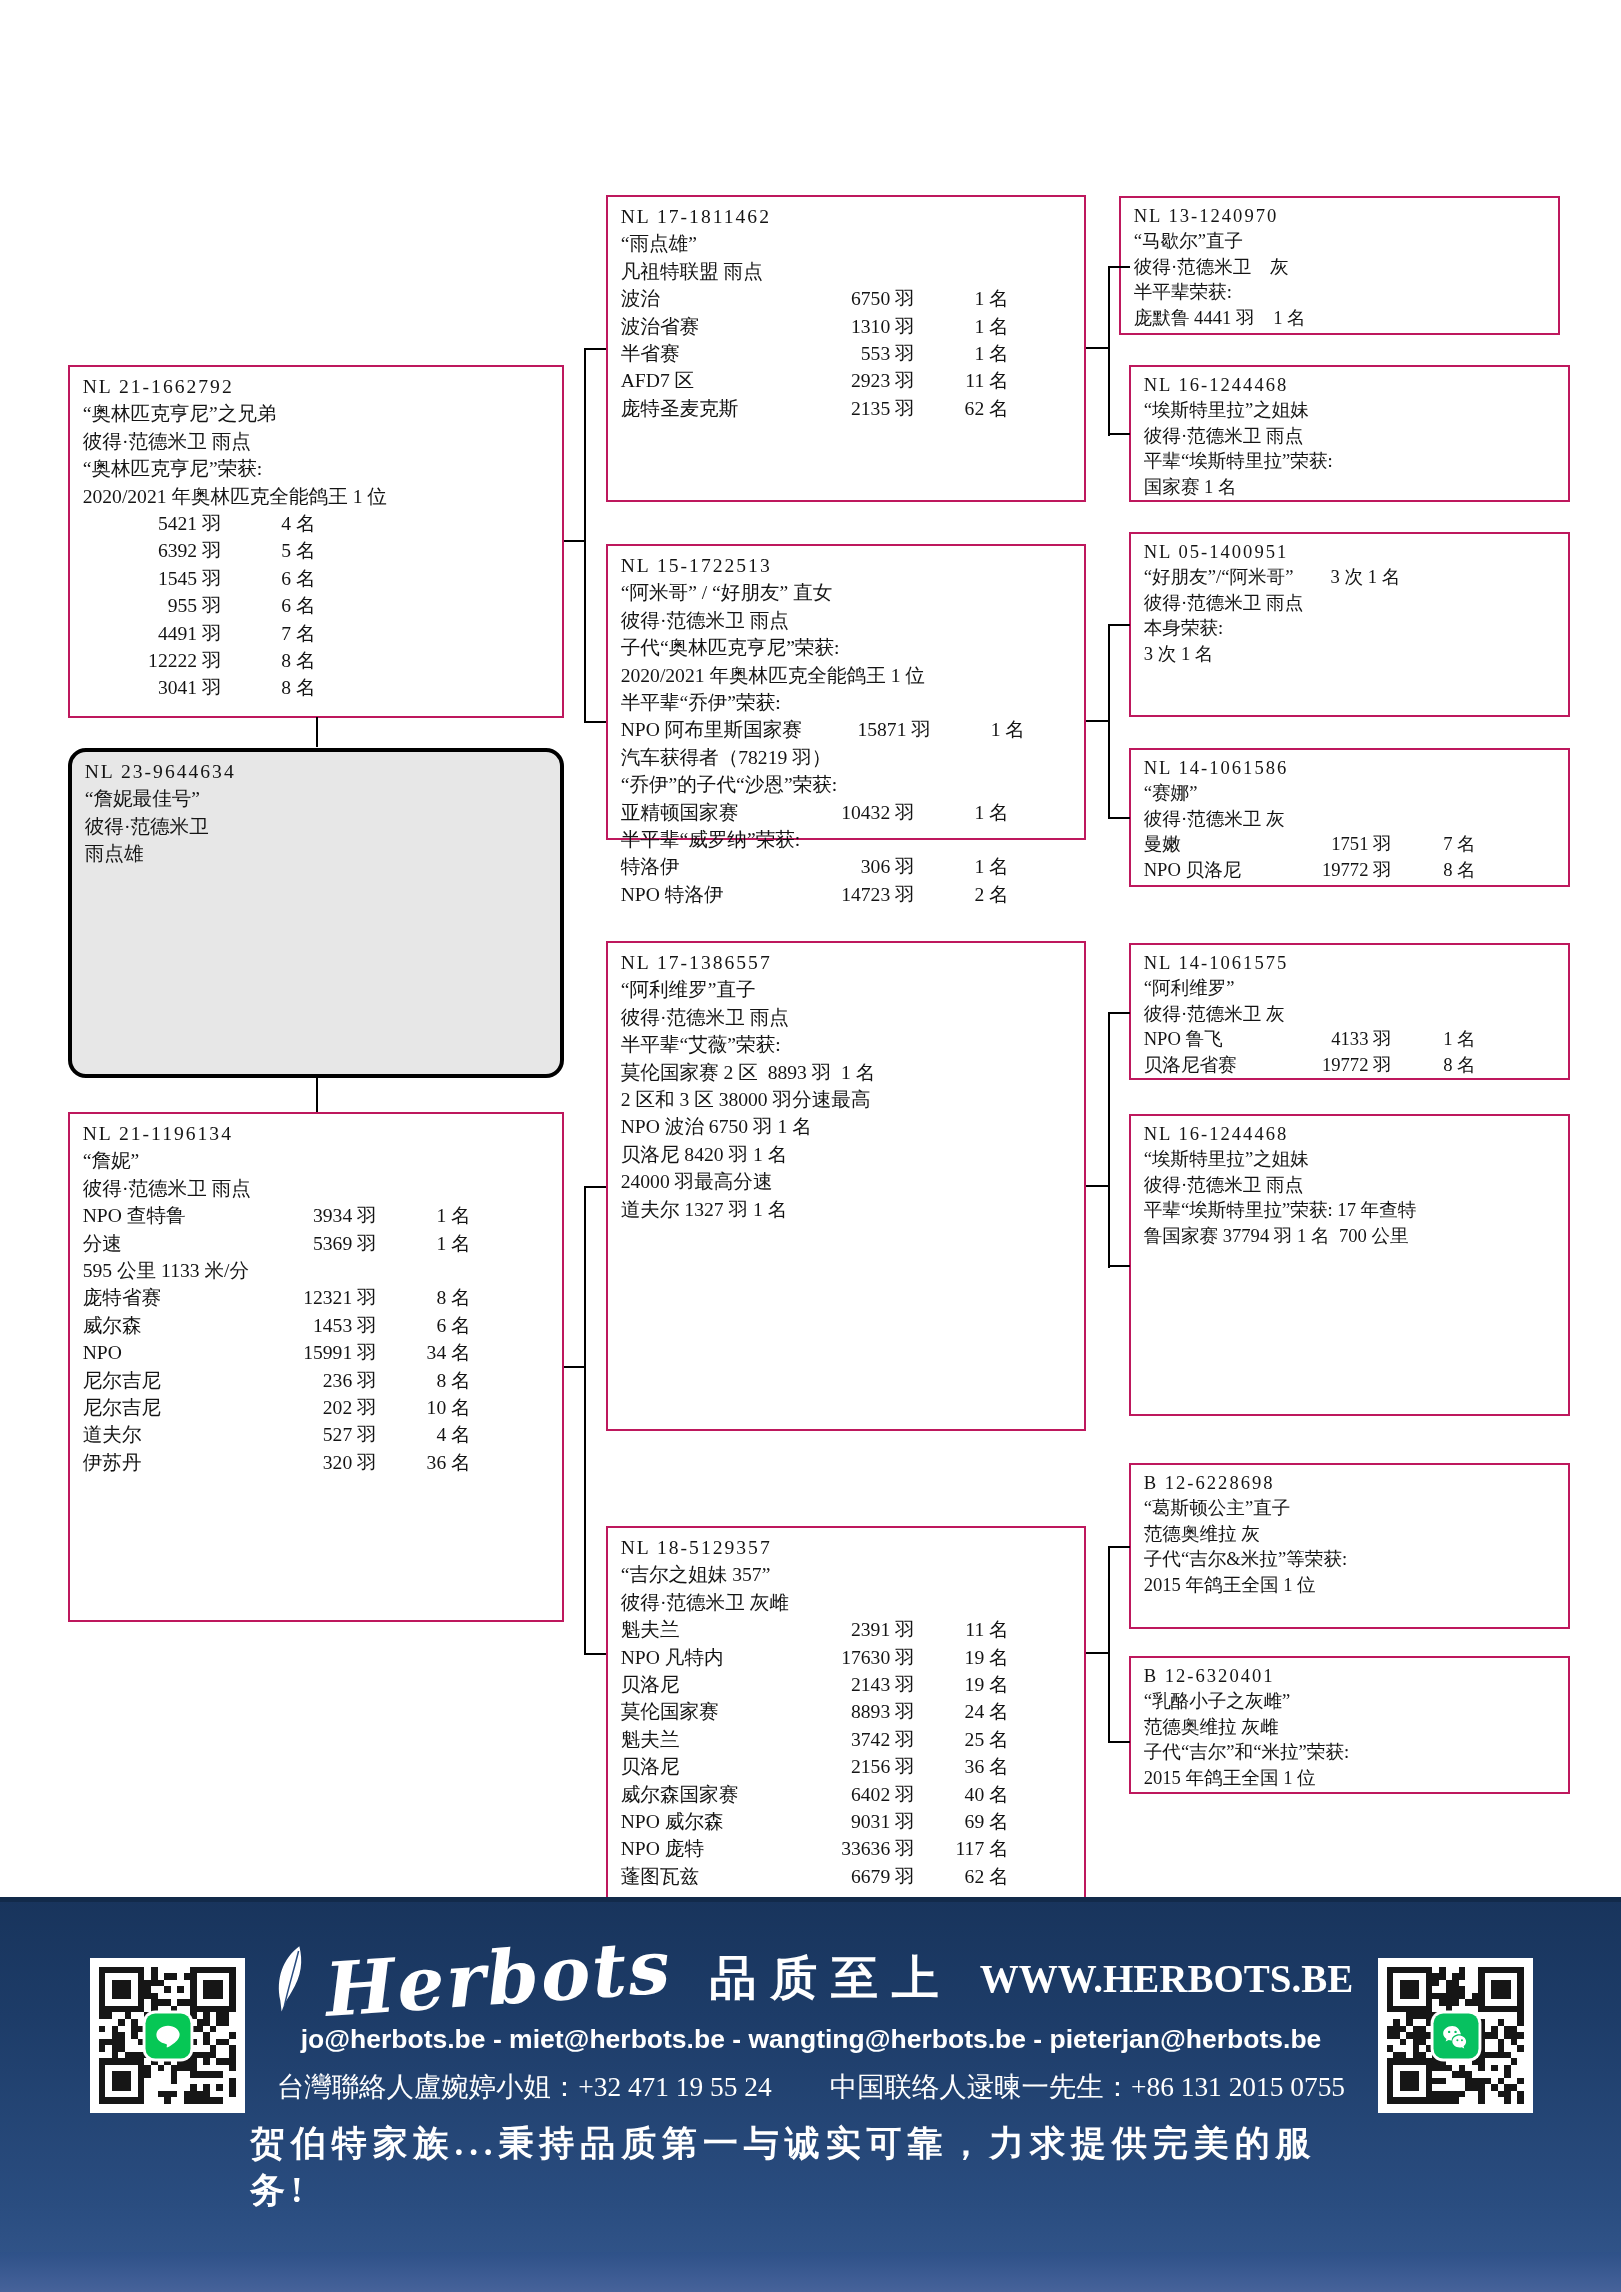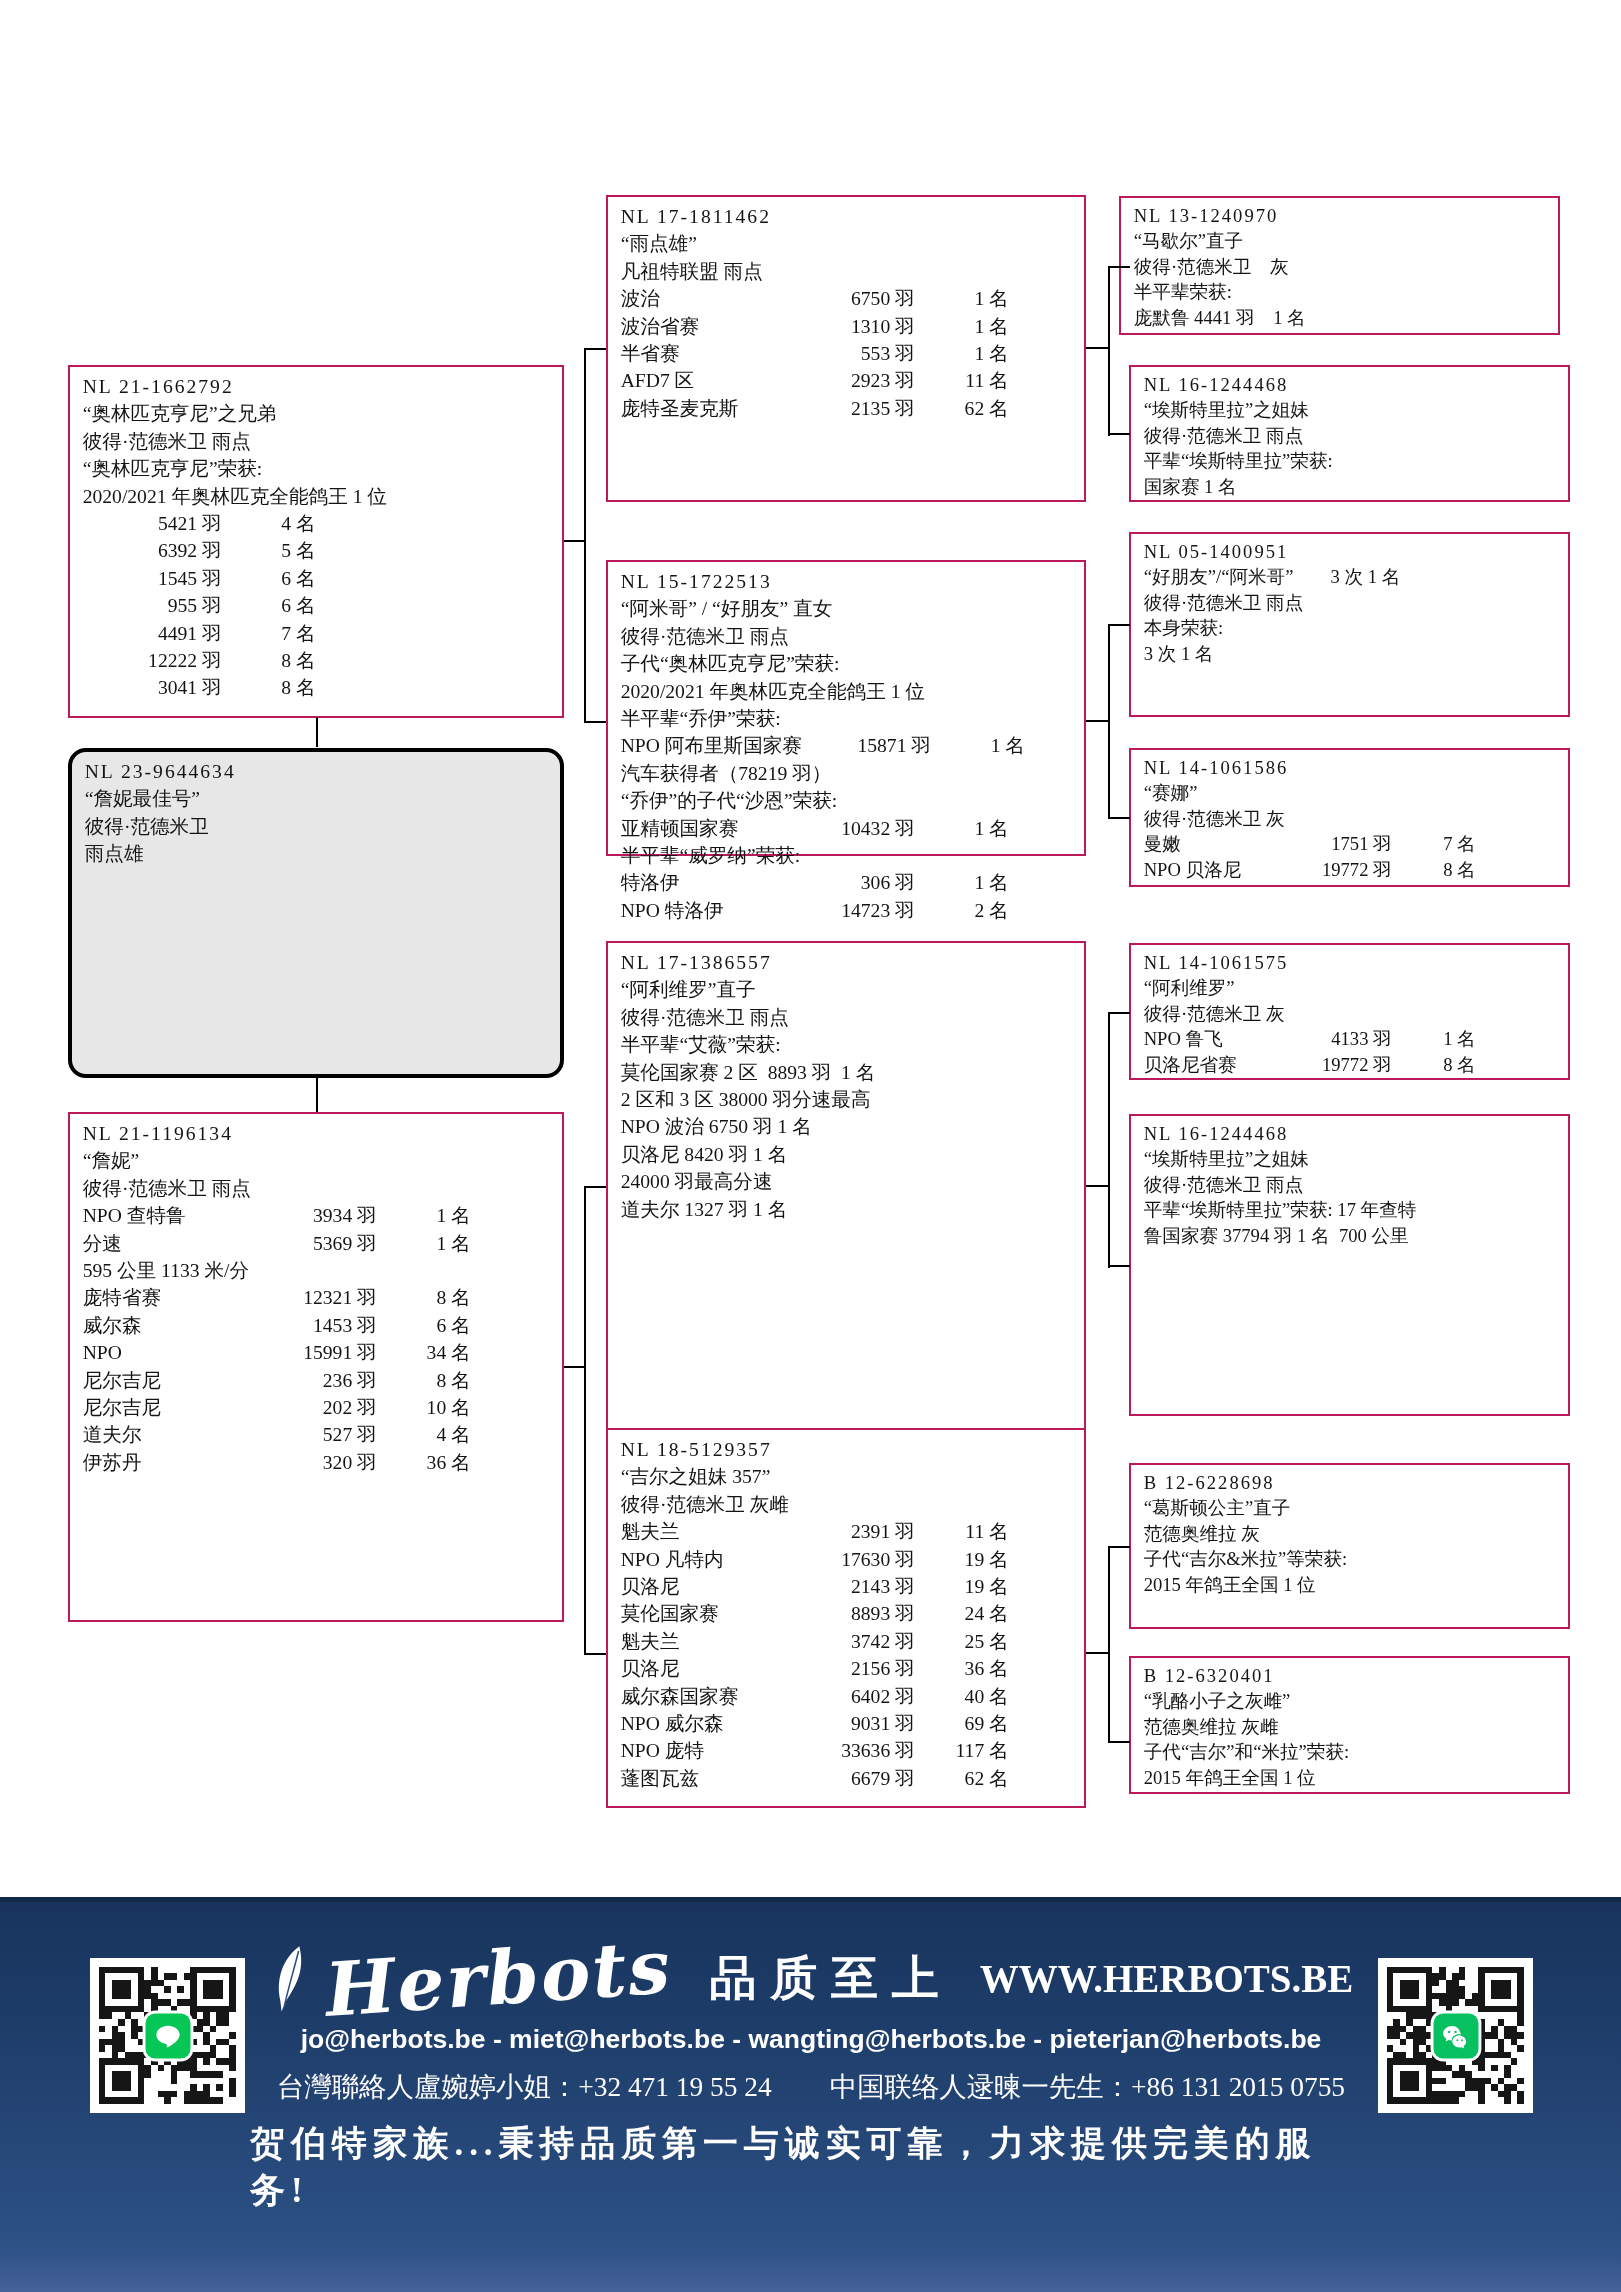--- a/index.html
+++ b/index.html
@@ -96,21 +96,21 @@
     <div class="box" style="left: 606px; top: 195px; width: 480px; height: 307px;">
       <div class="bline ring">NL 17-1811462</div>
       <div class="bline">“雨点雄”</div>
       <div class="bline">凡祖特联盟 雨点</div>
       <div class="bline row"><span class="lb">波治</span><span class="ct">6750 羽</span><span class="rk">1 名</span></div>
       <div class="bline row"><span class="lb">波治省赛</span><span class="ct">1310 羽</span><span class="rk">1 名</span></div>
       <div class="bline row"><span class="lb">半省赛</span><span class="ct">553 羽</span><span class="rk">1 名</span></div>
       <div class="bline row"><span class="lb">AFD7 区</span><span class="ct">2923 羽</span><span class="rk">11 名</span></div>
       <div class="bline row"><span class="lb">庞特圣麦克斯</span><span class="ct">2135 羽</span><span class="rk">62 名</span></div>
     </div>
-    <div class="box" style="left: 606px; top: 560px; width: 480px; height: 296px;">
+    <div class="box" style="left: 606px; top: 544px; width: 480px; height: 296px;">
       <div class="bline ring">NL 15-1722513</div>
       <div class="bline">“阿米哥” / “好朋友” 直女</div>
       <div class="bline">彼得·范德米卫 雨点</div>
       <div class="bline">子代“奥林匹克亨尼”荣获:</div>
       <div class="bline">2020/2021 年奥林匹克全能鸽王 1 位</div>
       <div class="bline">半平辈“乔伊”荣获:</div>
       <div class="bline row"><span class="lb">NPO 阿布里斯国家赛</span><span class="ct">15871 羽</span><span class="rk">1 名</span></div>
       <div class="bline">汽车获得者（78219 羽）</div>
       <div class="bline">“乔伊”的子代“沙恩”荣获:</div>
       <div class="bline row"><span class="lb">亚精顿国家赛</span><span class="ct">10432 羽</span><span class="rk">1 名</span></div>
@@ -123,21 +123,21 @@
       <div class="bline">“阿利维罗”直子</div>
       <div class="bline">彼得·范德米卫 雨点</div>
       <div class="bline">半平辈“艾薇”荣获:</div>
       <div class="bline">莫伦国家赛 2 区  8893 羽  1 名</div>
       <div class="bline">2 区和 3 区 38000 羽分速最高</div>
       <div class="bline">NPO 波治 6750 羽 1 名</div>
       <div class="bline">贝洛尼 8420 羽 1 名</div>
       <div class="bline">24000 羽最高分速</div>
       <div class="bline">道夫尔 1327 羽 1 名</div>
     </div>
-    <div class="box" style="left: 606px; top: 1428px; width: 480px; height: 380px;">
+    <div class="box" style="left: 606px; top: 1526px; width: 480px; height: 380px;">
       <div class="bline ring">NL 18-5129357</div>
       <div class="bline">“吉尔之姐妹 357”</div>
       <div class="bline">彼得·范德米卫 灰雌</div>
       <div class="bline row"><span class="lb">魁夫兰</span><span class="ct">2391 羽</span><span class="rk">11 名</span></div>
       <div class="bline row"><span class="lb">NPO 凡特内</span><span class="ct">17630 羽</span><span class="rk">19 名</span></div>
       <div class="bline row"><span class="lb">贝洛尼</span><span class="ct">2143 羽</span><span class="rk">19 名</span></div>
       <div class="bline row"><span class="lb">莫伦国家赛</span><span class="ct">8893 羽</span><span class="rk">24 名</span></div>
       <div class="bline row"><span class="lb">魁夫兰</span><span class="ct">3742 羽</span><span class="rk">25 名</span></div>
       <div class="bline row"><span class="lb">贝洛尼</span><span class="ct">2156 羽</span><span class="rk">36 名</span></div>
       <div class="bline row"><span class="lb">威尔森国家赛</span><span class="ct">6402 羽</span><span class="rk">40 名</span></div>

